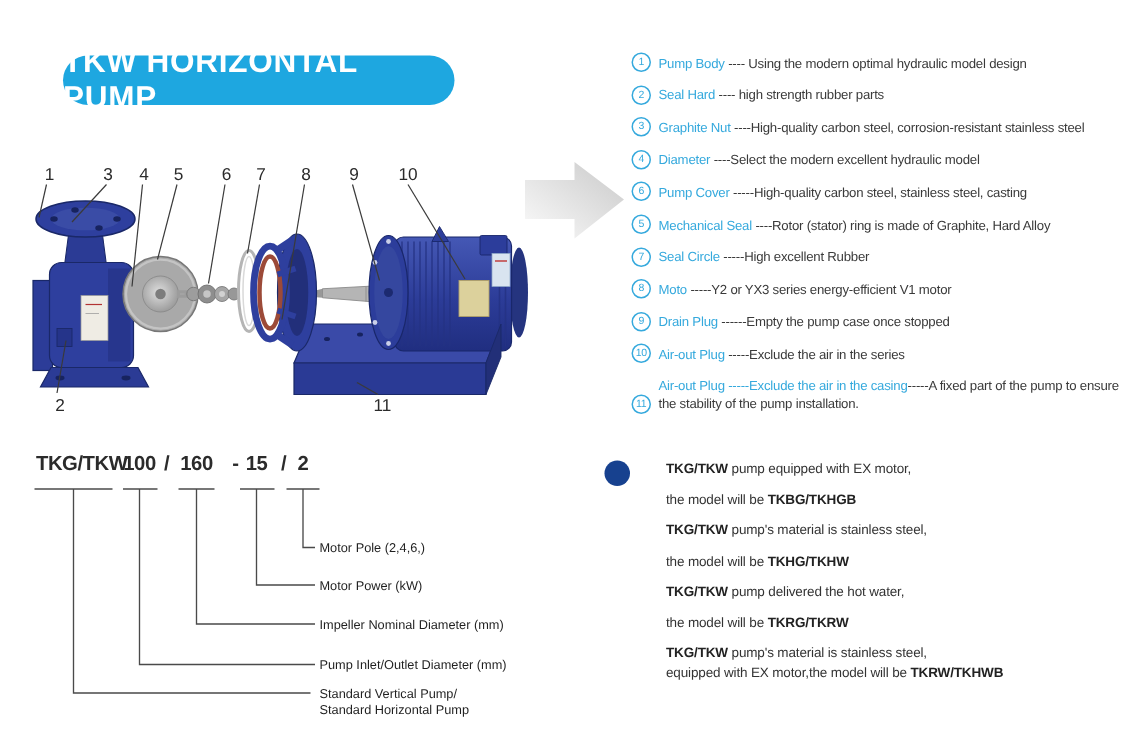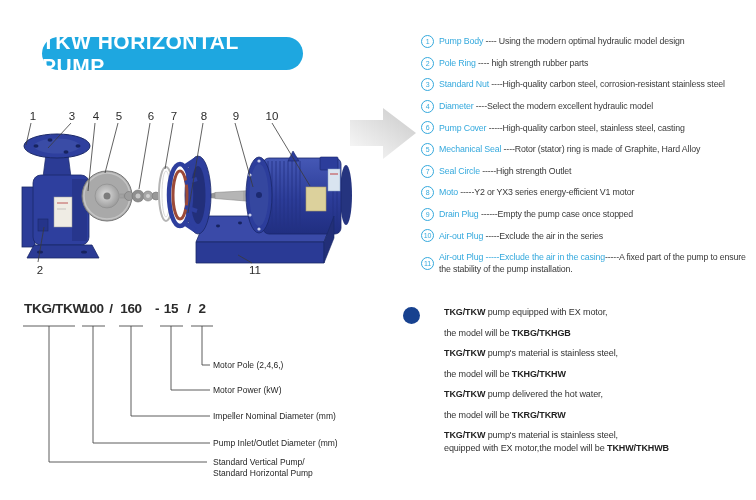--- a/index.html
+++ b/index.html
@@ -6,21 +6,21 @@
   .page{position:relative;width:756px;height:500px;background:#ffffff;
         font-family:"Liberation Sans", sans-serif;overflow:hidden;}
 
   
   .banner{position:absolute;left:42px;top:37px;width:261px;height:33px;
           background:#1ea7e0;border-radius:17px;display:flex;align-items:center;justify-content:center;}
   .banner span{color:#ffffff;font-weight:bold;font-size:21px;letter-spacing:.5px;}
 
   
   .parts-list{position:absolute;left:421px;top:35px;width:336px;}
-  .pl-item{display:flex;align-items:center;margin-bottom:8.6px;
+  .pl-item{display:flex;align-items:flex-end;margin-bottom:8.6px;
            font-size:8.8px;line-height:12.4px;letter-spacing:-.15px;color:#3a3a3a;}
   .pl-num{flex:0 0 auto;width:11px;height:11px;border:1px solid #35a9dd;border-radius:50%;
           color:#35a9dd;font-size:7px;line-height:11px;text-align:center;margin-right:5px;}
   .pl-name{color:#35a9dd;}
   .pl-desc{color:#3a3a3a;}
 
   
   .variants{position:absolute;left:444px;top:306px;width:322px;}
   .bullet{position:absolute;left:403px;top:307px;width:17px;height:17px;border-radius:50%;background:#17418f;}
   .v-line{font-size:9px;line-height:12px;letter-spacing:-.1px;color:#333333;margin-bottom:8.5px;}
@@ -179,41 +179,41 @@
     </g>
   </svg>
 
   <div class="parts-list">
     <div class="pl-item">
         <span class="pl-num">1</span>
         <div><span class="pl-name">Pump Body</span> <span class="pl-desc">---- Using the modern optimal hydraulic model design</span></div>
       </div>
     <div class="pl-item">
         <span class="pl-num">2</span>
-        <div><span class="pl-name">Pole Ring</span> <span class="pl-desc">---- high strength rubber parts</span></div>
+        <div><span class="pl-name">Seal Hard</span> <span class="pl-desc">---- high strength rubber parts</span></div>
       </div>
     <div class="pl-item">
         <span class="pl-num">3</span>
-        <div><span class="pl-name">Standard Nut</span> <span class="pl-desc">----High-quality carbon steel, corrosion-resistant stainless steel</span></div>
+        <div><span class="pl-name">Graphite Nut</span> <span class="pl-desc">----High-quality carbon steel, corrosion-resistant stainless steel</span></div>
       </div>
     <div class="pl-item">
         <span class="pl-num">4</span>
         <div><span class="pl-name">Diameter</span> <span class="pl-desc">----Select the modern excellent hydraulic model</span></div>
       </div>
     <div class="pl-item">
         <span class="pl-num">6</span>
         <div><span class="pl-name">Pump Cover</span> <span class="pl-desc">-----High-quality carbon steel, stainless steel, casting</span></div>
       </div>
     <div class="pl-item">
         <span class="pl-num">5</span>
         <div><span class="pl-name">Mechanical Seal</span> <span class="pl-desc">----Rotor (stator) ring is made of Graphite, Hard Alloy</span></div>
       </div>
     <div class="pl-item">
         <span class="pl-num">7</span>
-        <div><span class="pl-name">Seal Circle</span> <span class="pl-desc">-----High strength Outlet</span></div>
+        <div><span class="pl-name">Seal Circle</span> <span class="pl-desc">-----High excellent Rubber</span></div>
       </div>
     <div class="pl-item">
         <span class="pl-num">8</span>
         <div><span class="pl-name">Moto</span> <span class="pl-desc">-----Y2 or YX3 series energy-efficient V1 motor</span></div>
       </div>
     <div class="pl-item">
         <span class="pl-num">9</span>
         <div><span class="pl-name">Drain Plug</span> <span class="pl-desc">------Empty the pump case once stopped</span></div>
       </div>
     <div class="pl-item">
@@ -261,16 +261,16 @@
 
   <div class="bullet"></div>
   <div class="variants">
     <div class="v-line"><b>TKG/TKW</b><span> pump equipped with EX motor,</span></div>
     <div class="v-line"><span>the model will be </span><b>TKBG/TKHGB</b></div>
     <div class="v-line"><b>TKG/TKW</b><span> pump's material is stainless steel,</span></div>
     <div class="v-line"><span>the model will be </span><b>TKHG/TKHW</b></div>
     <div class="v-line"><b>TKG/TKW</b><span> pump delivered the hot water,</span></div>
     <div class="v-line"><span>the model will be </span><b>TKRG/TKRW</b></div>
     <div class="v-line tight"><b>TKG/TKW</b><span> pump's material is stainless steel,</span></div>
-    <div class="v-line"><span>equipped with EX motor,the model will be </span><b>TKHW/TKHWB</b></div>
+    <div class="v-line"><span>equipped with EX motor,the model will be </span><b>TKRW/TKHWB</b></div>
   </div>
 
 </div>
 
 </body></html>

